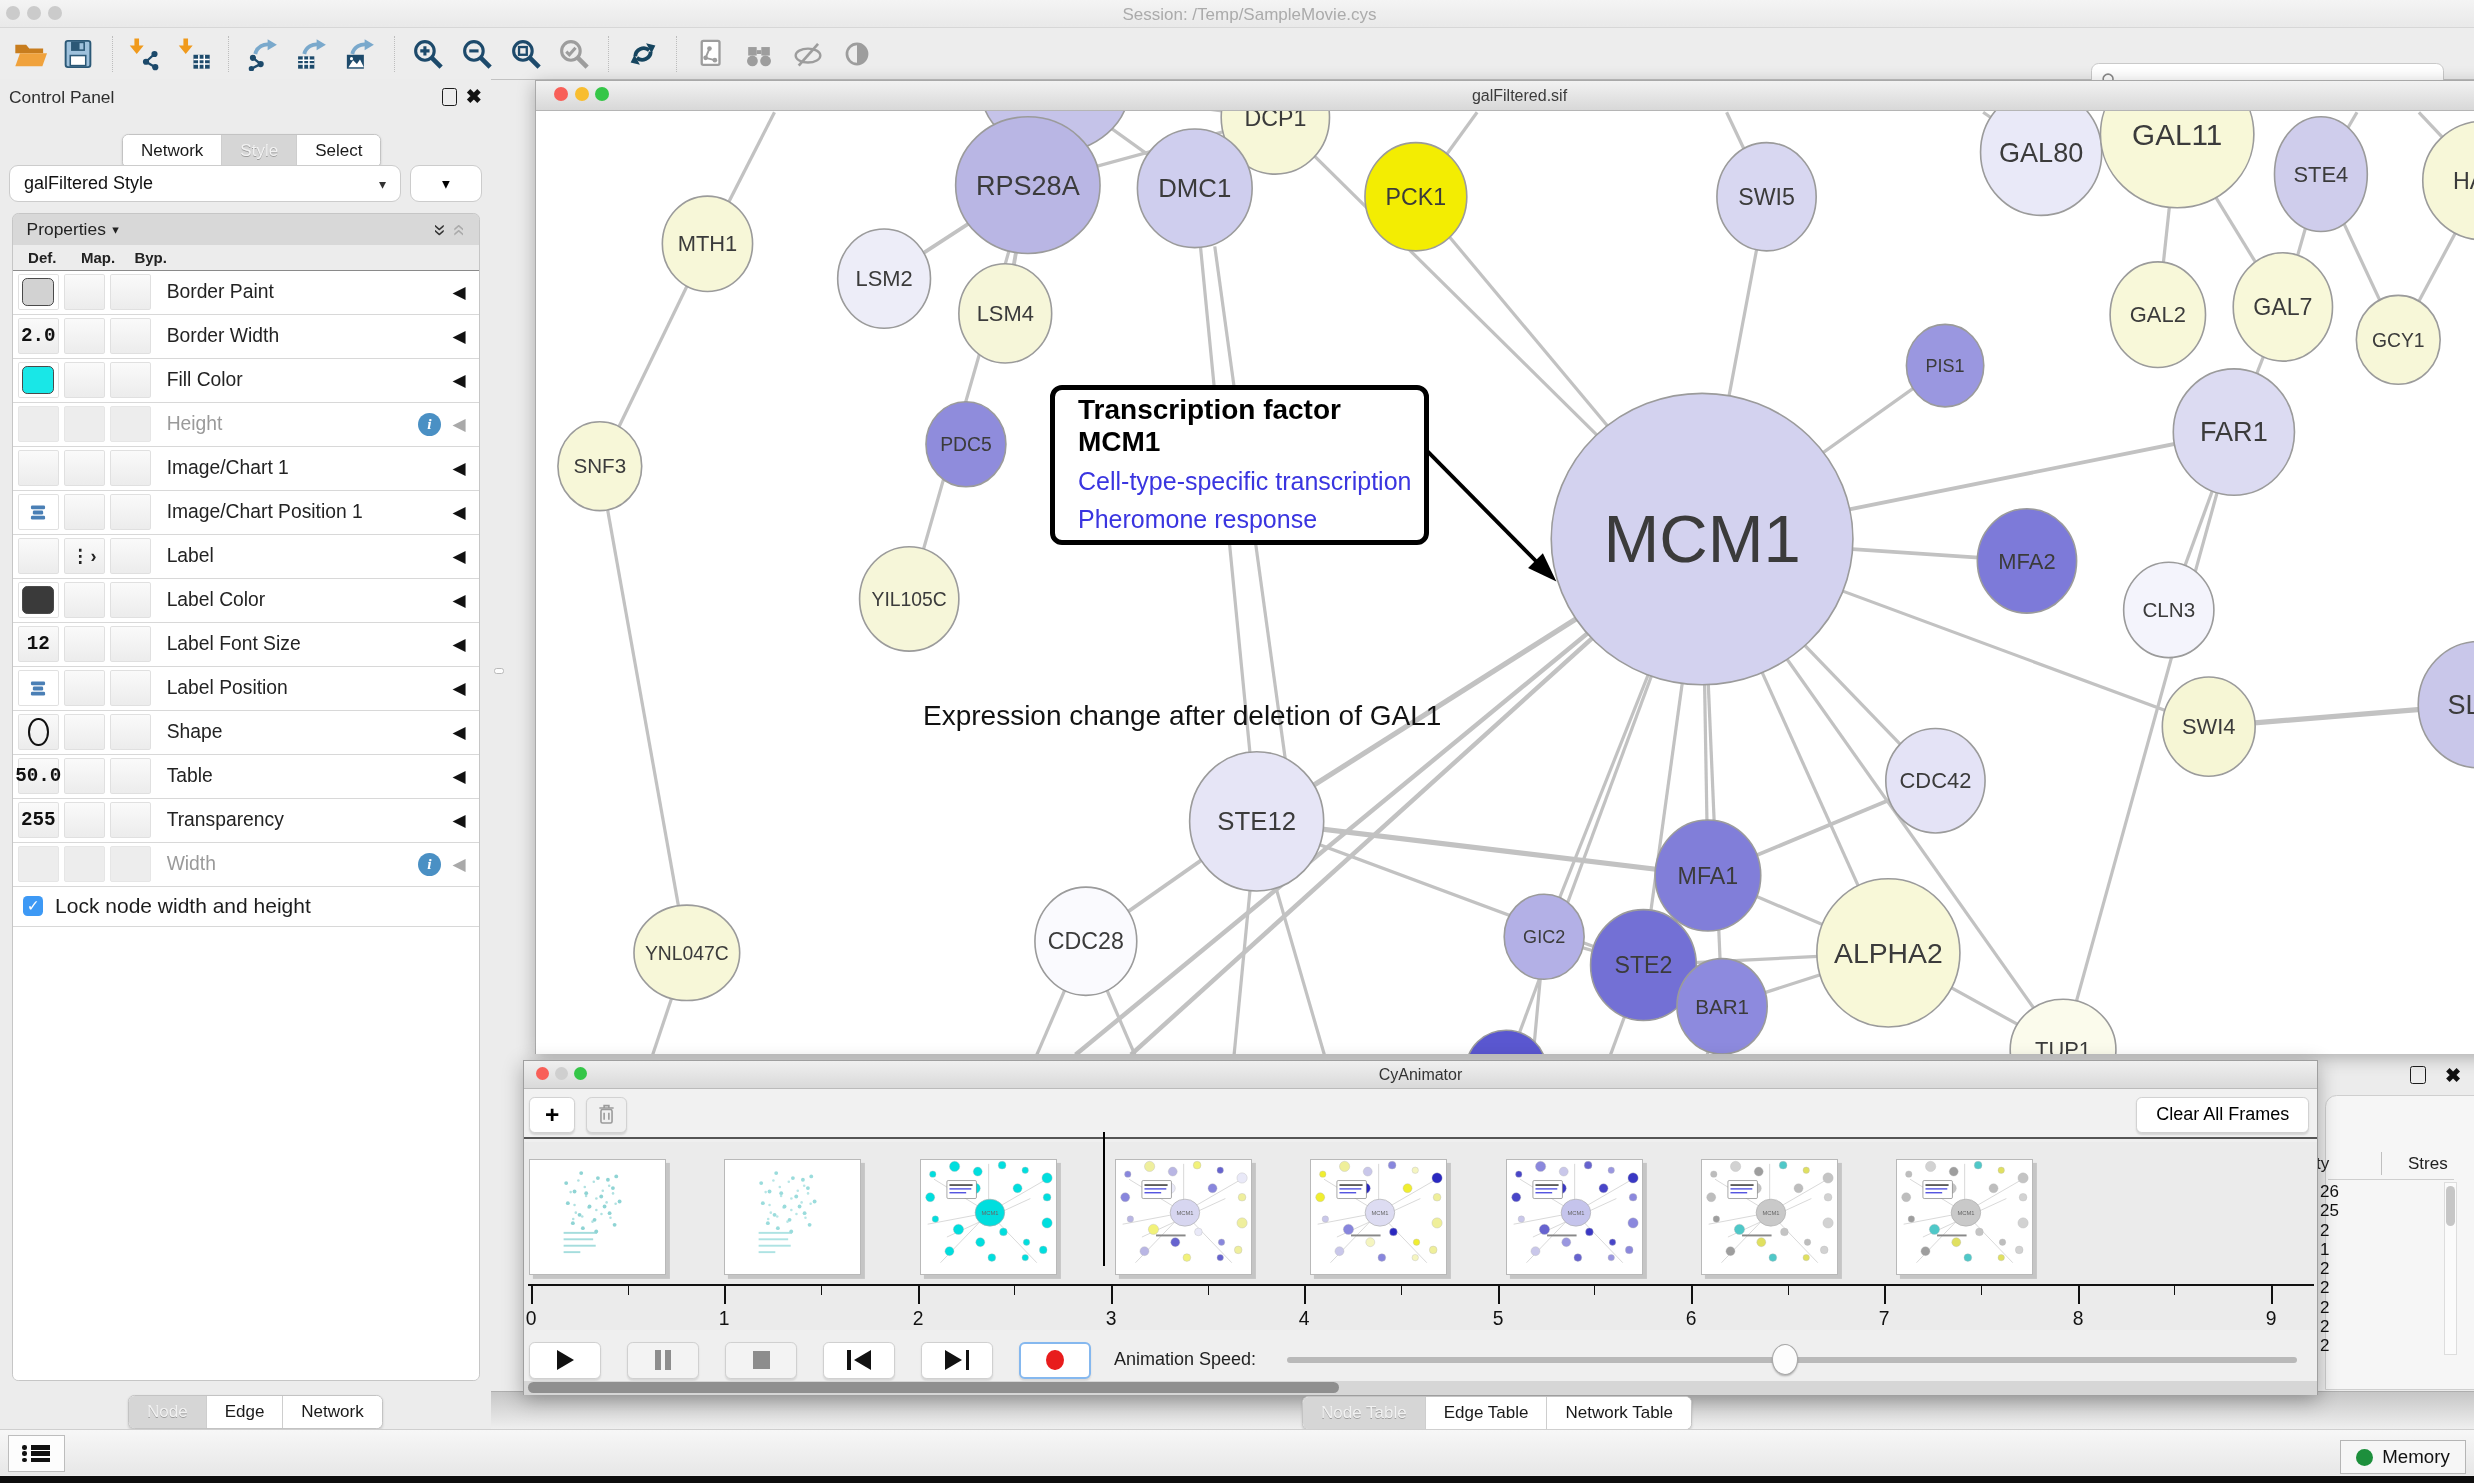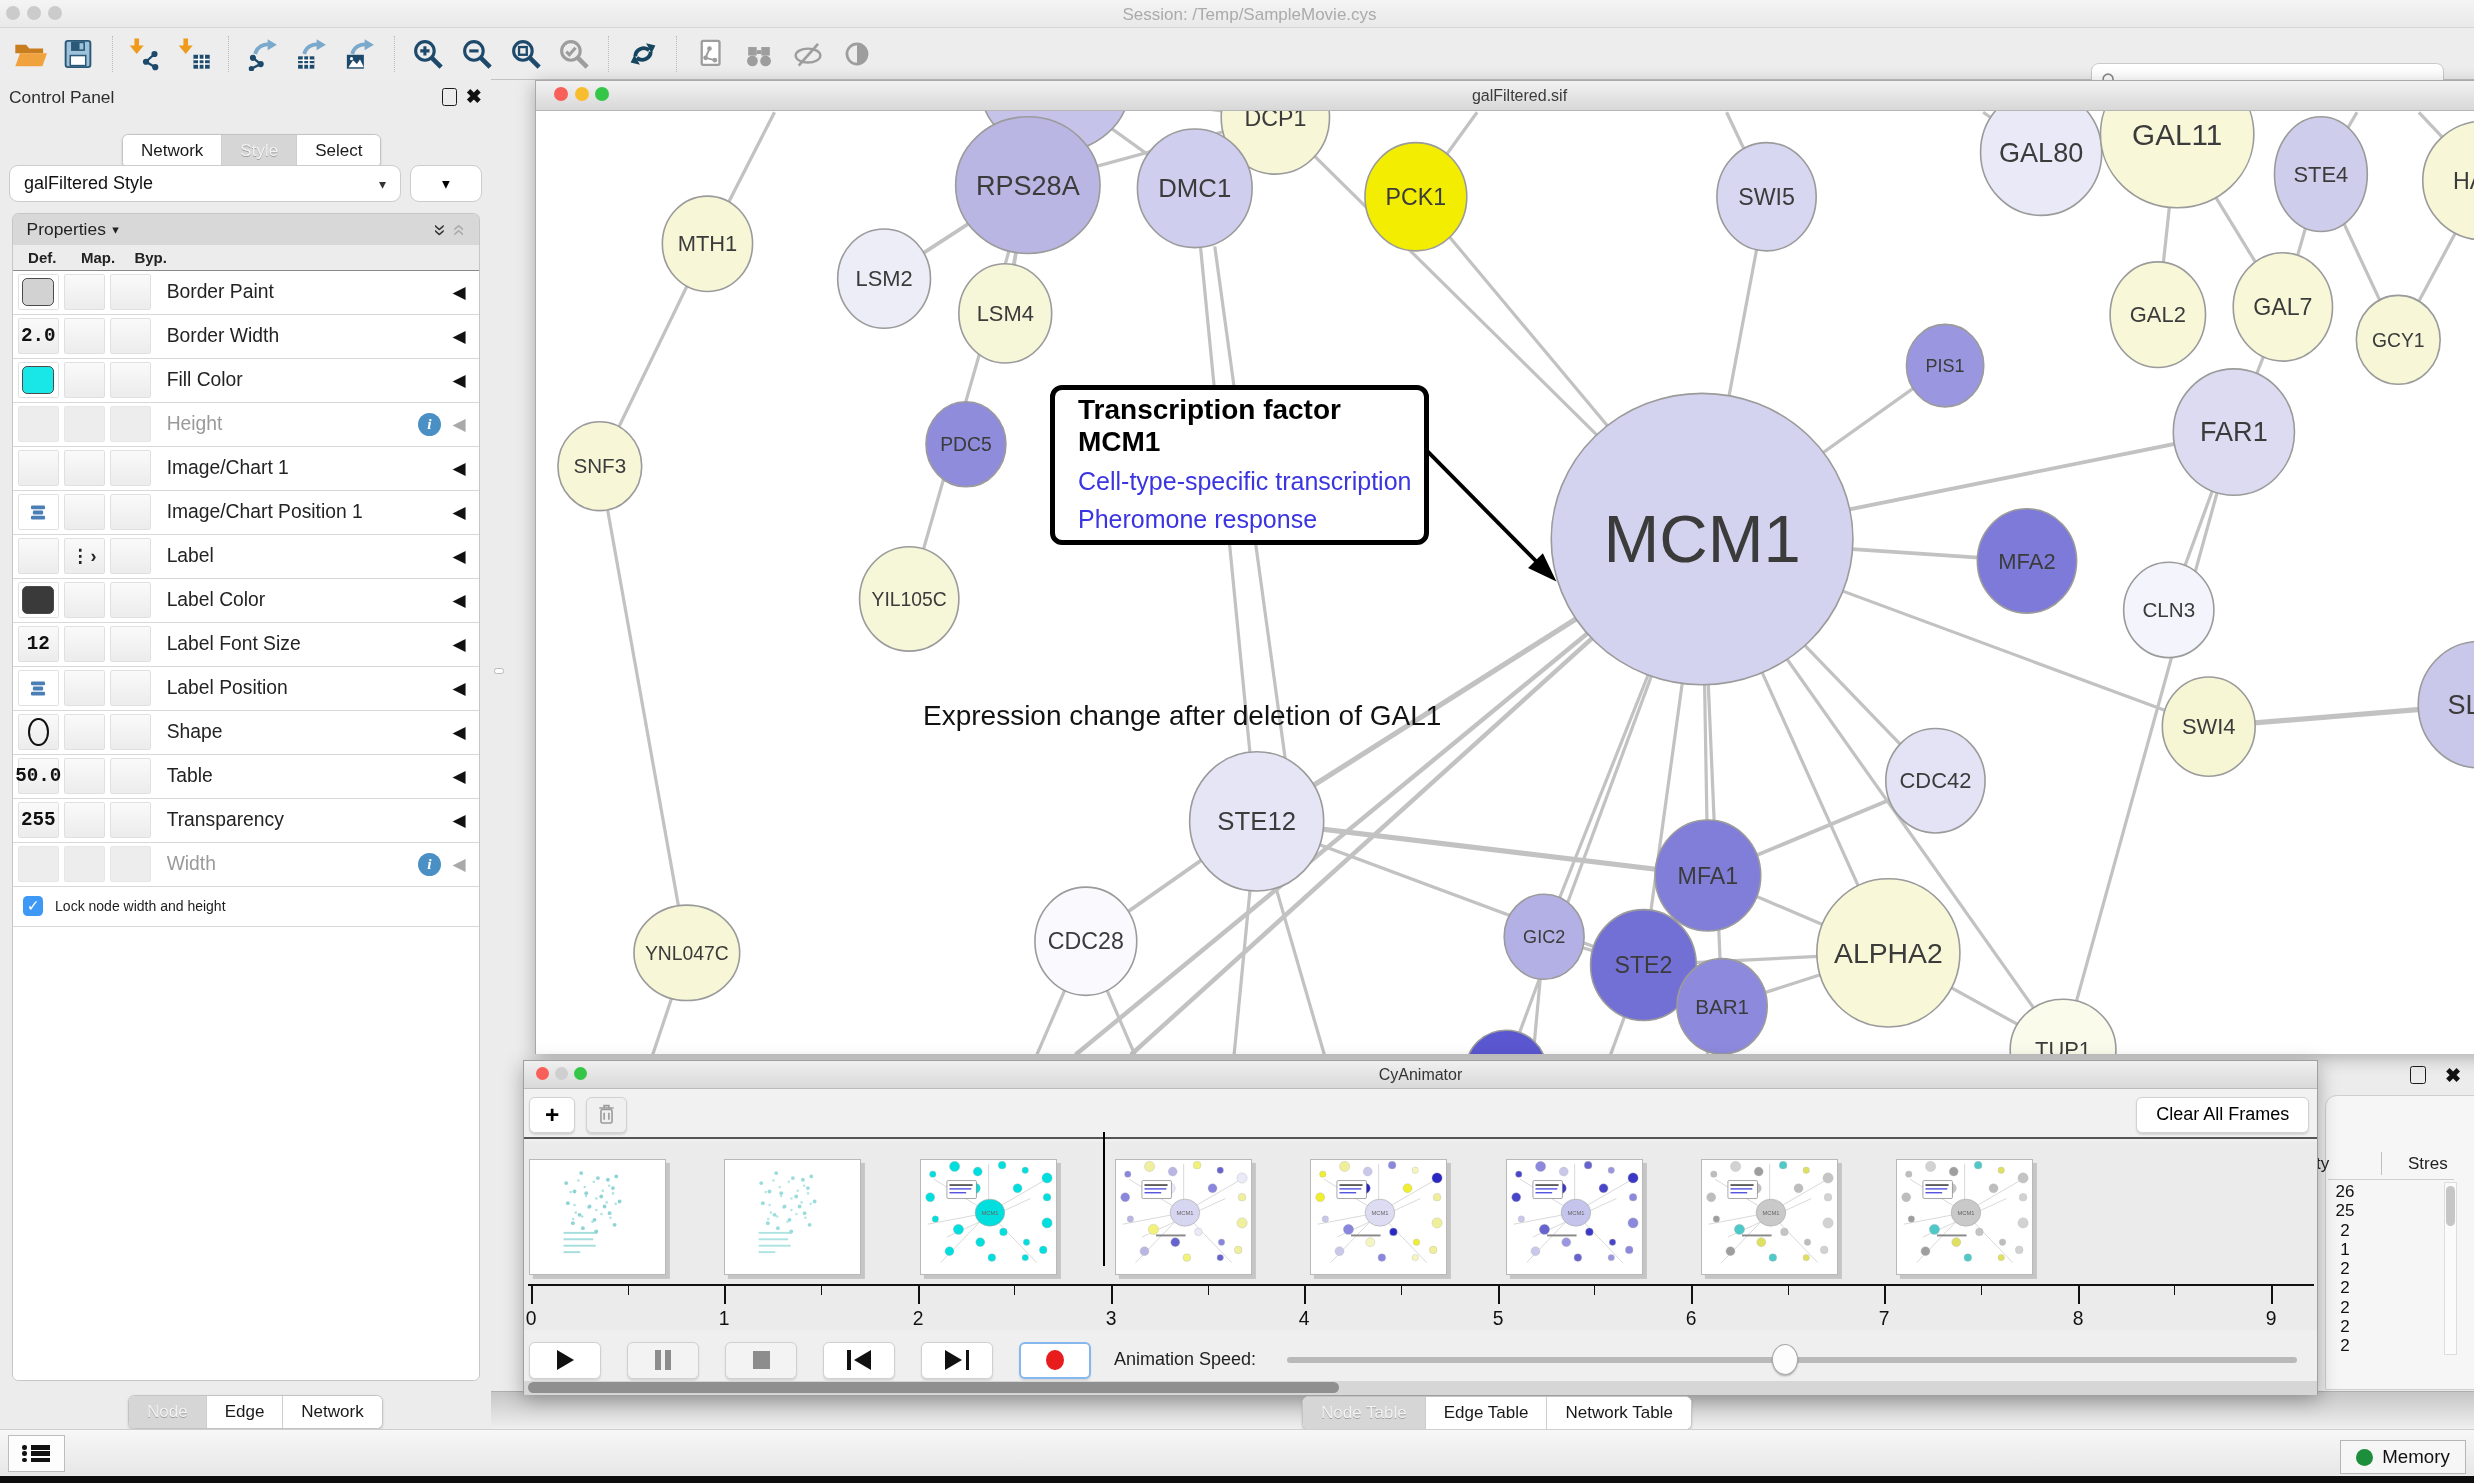--- a/index.html
+++ b/index.html
@@ -66,21 +66,21 @@
   .prop-row.disabled .rarrow { color:#a9a9a9; }
   .info-i { width:23px; height:23px; border-radius:50%; background:#4a90c4; color:#fff;
     font:italic bold 15.5px "Liberation Serif",serif; display:flex; align-items:center;
     justify-content:center; margin-right:11.6px; }
   .ellipse-ic { width:20.6px; height:28px; border:2.6px solid #111; border-radius:50%; }
   .disc-ic { font-size:18px; font-weight:bold; color:#222; letter-spacing:1.3px; }
   #lock-row { height:40px; display:flex; align-items:center; gap:11.6px; padding-left:10.3px;
     background:#fff; border-bottom:0.6px solid #d8d8d8; }
   #lock-box { width:20.6px; height:20.6px; background:#3d99f5; border-radius:4.5px; color:#fff;
     font-size:15.5px; display:flex; align-items:center; justify-content:center; }
-  #lock-label { font-size:14px; color:#1d1d1d; }
+  #lock-label { font-size:21px; color:#1d1d1d; }
   #cp-tabs { left:128px; top:1316px; }
 
   
   #net-window { left:506px; top:80px; width:1969px; height:974px;
     border:0.6px solid #a9a9a9; box-shadow:0 3.9px 17px rgba(0,0,0,.28); background:#fff; z-index:1;margin-left:29px; }
   #net-titlebar { height:30px; background:linear-gradient(#f2f2f2,#d8d8d8);
     border-bottom:0.6px solid #b5b5b5; position:relative; }
   #net-title { width:100%; text-align:center; top:5.8px; font-size:16px; color:#3c3c3c; }
   #net-canvas { position:absolute; left:0; top:30px; width:1968px; height:943px;
     background:#fff; overflow:hidden; }
@@ -89,21 +89,21 @@
     border:5.8px solid #000; border-radius:12px; padding:4px 0 0 23px; z-index:3; }
   #anno-title { font-size:28px; font-weight:bold; color:#000; }
   .anno-link { font-size:25px; color:#3a35e0; margin-top:9px; }
   #net-caption { left:387px; top:589px; font-size:28px; color:#121212; z-index:2; }
 
   
   #results-panel { left:2307px; top:1060px; width:168px; height:334px; z-index:2; }
   .rp-rounded { left:18px; top:35px; width:150px; height:295px; background:#f6f6f6;
     border:1.3px solid #cfcfcf; border-radius:11.6px 0 0 0; }
   .rp-head { font-size:17px; color:#222; top:94px; }
-  .rp-val { font-size:17px; color:#111; text-align:center; height:19.3px; }
+  .rp-val { font-size:17px; color:#111; text-align:left; height:19.3px; }
   #rp-scroll { left:137px; top:122px; width:13px; height:173px; background:#fbfbfb;
     border:0.6px solid #ddd; }
   #rp-thumb { left:1.3px; top:3.2px; width:9px; height:40px; background:#c6c6c6; border-radius:5.2px; }
 
   
   #cyanimator { left:523px; top:1060px; width:1795px; height:335px; background:#efefef;
     border:0.6px solid #9f9f9f; box-shadow:0 5.2px 19.3px rgba(0,0,0,.3); z-index:3; }
   #cy-titlebar { height:28px; background:linear-gradient(#f0f0f0,#d9d9d9);
     border-bottom:0.6px solid #bbb; position:relative; }
   #cy-title { width:100%; text-align:center; top:5.2px; font-size:16px; color:#333; }

